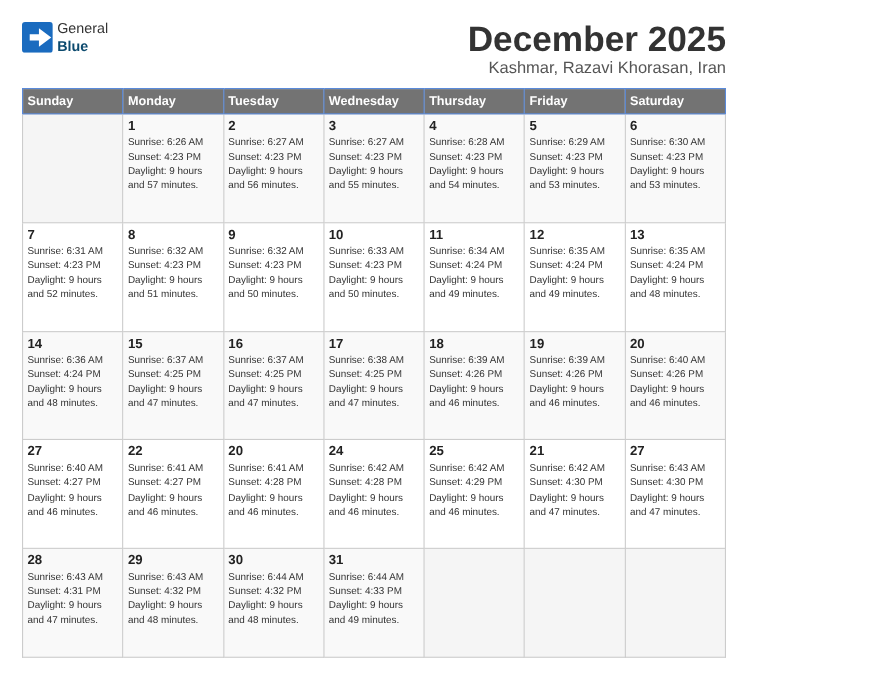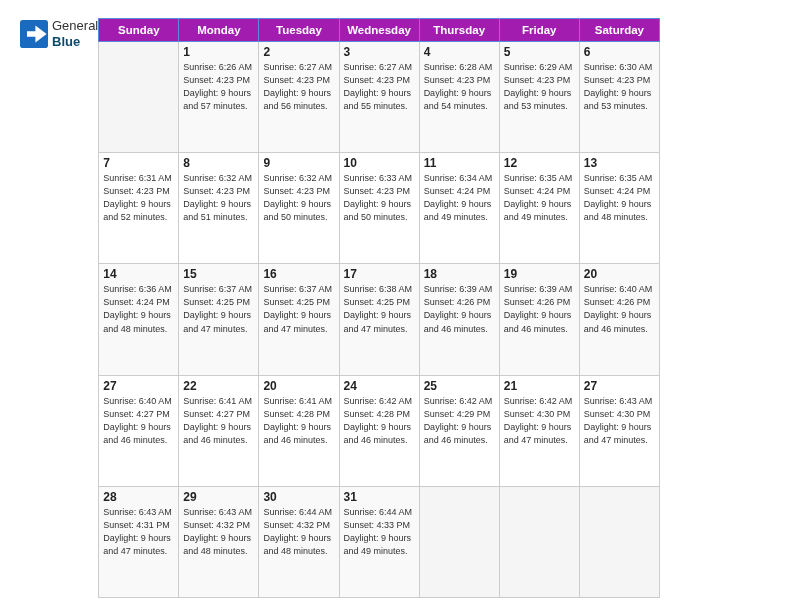--- a/index.html
+++ b/index.html
@@ -8,21 +8,21 @@
       height: 612px;
       font-family: Arial, sans-serif;
       background: #fff;
       overflow: hidden;
     }
     .page {
       width: 680px;
       height: 612px;
       padding: 18px 20px 14px 20px;
       display: flex;
-      flex-direction: row;
+      flex-direction: column;
     }
     .header {
       display: flex;
       justify-content: space-between;
       align-items: flex-start;
       margin-bottom: 10px;
     }
     .logo {
       display: flex;
       align-items: center;
@@ -52,26 +52,26 @@
       font-size: 15px;
       color: #555;
     }
     .calendar {
       flex: 1;
       border-collapse: collapse;
       width: 100%;
       table-layout: fixed;
     }
     .calendar th {
-      background-color: #a21caf;
+      background-color: #737373;
       color: #fff;
       font-size: 11.5px;
       font-weight: bold;
       padding: 5px 4px;
-      text-align: center;
+      text-align: left;
       border: 1px solid #5a8ada;
     }
     .calendar td {
       border: 1px solid #ccc;
       vertical-align: top;
       padding: 3px 4px;
       font-size: 9.5px;
       color: #333;
       height: 88px;
       background: #fff;
@@ -106,20 +106,24 @@
     <div class="logo">
       <svg class="logo-icon" viewBox="0 0 40 40">
         <rect x="0" y="0" width="40" height="40" rx="4" fill="#1a6bbf"></rect>
         <polygon points="22,8 38,20 22,32 22,24 10,24 10,16 22,16" fill="white"></polygon>
       </svg>
       <div class="logo-text">
         <span class="general">General</span>
         <span class="blue">Blue</span>
       </div>
     </div>
+    <div class="title-section">
+      <div class="month-title">December 2025</div>
+      <div class="location">Kashmar, Razavi Khorasan, Iran</div>
+    </div>
   </div>
 
   <table class="calendar">
     <thead>
       <tr>
       <th>Sunday</th>
           <th>Monday</th>
           <th>Tuesday</th>
           <th>Wednesday</th>
           <th>Thursday</th>

